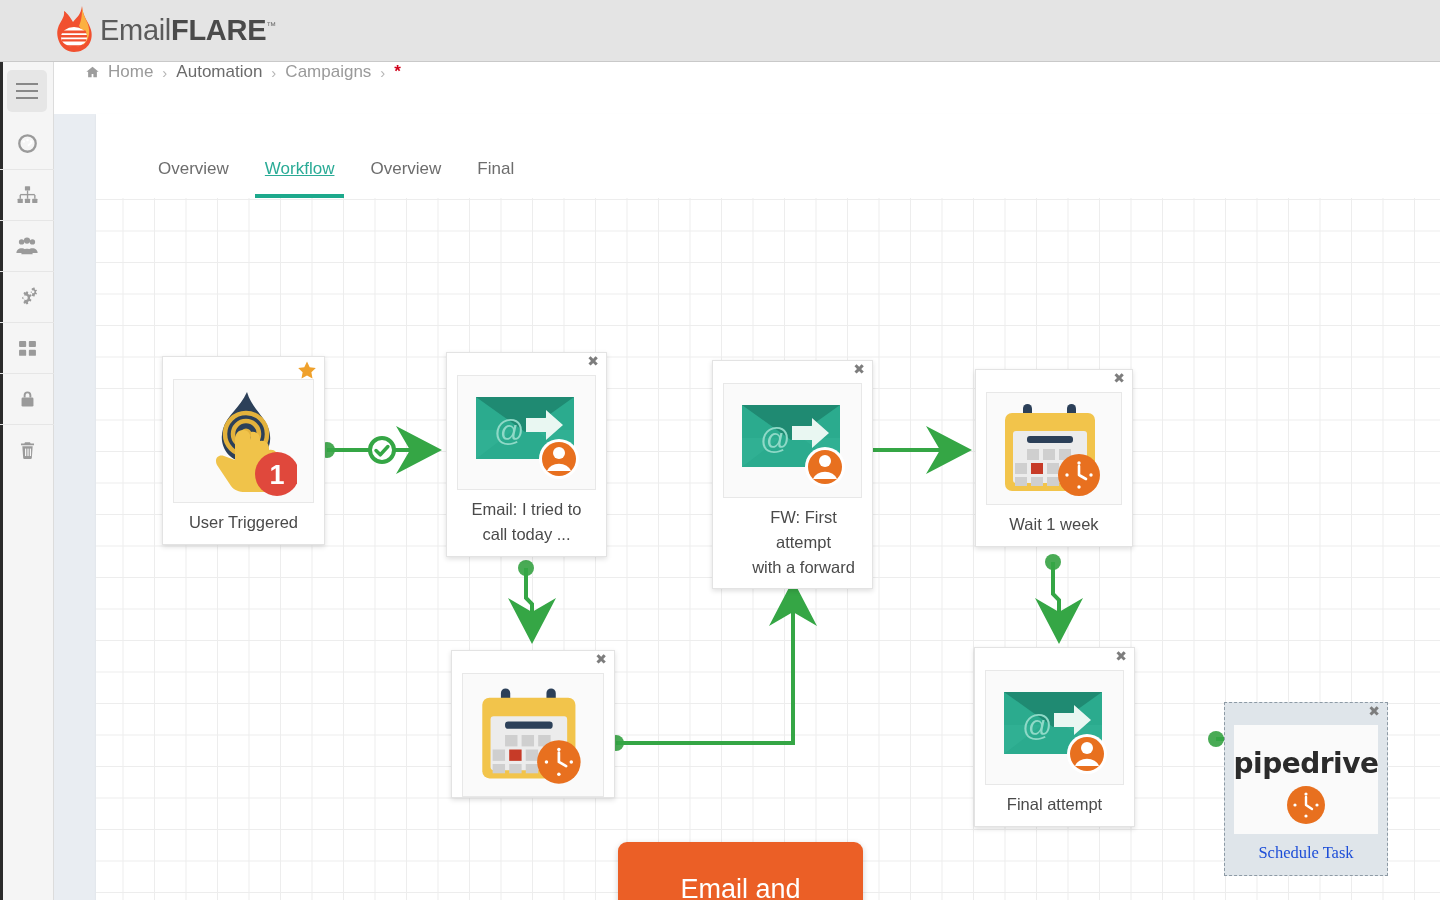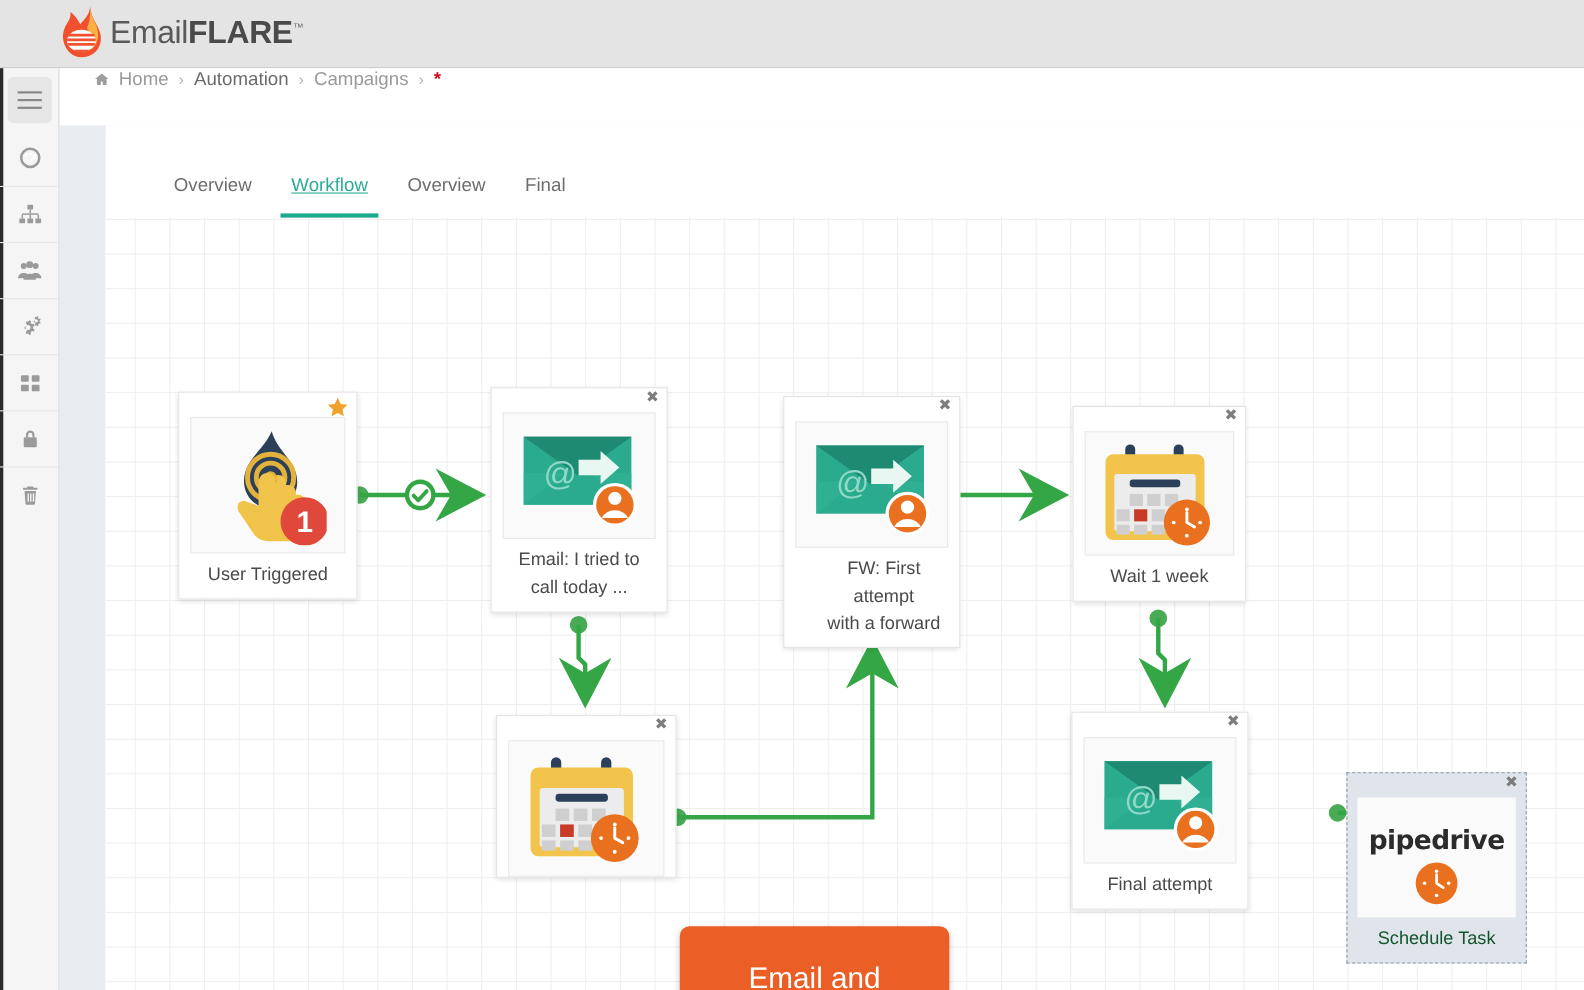--- a/index.html
+++ b/index.html
@@ -145,21 +145,21 @@
     border: 1px solid #e8e8e8;
     display: flex; align-items: center; justify-content: center;
   }
   .node.ghost .node-art { background: #fafafa; border: none; }
   .node-label {
     text-align: center;
     font-size: 16.5px; color: #4a4a4a;
     line-height: 1.5;
     padding: 7px 6px 9px;
   }
-  .node.ghost .node-label { color: #14532d; }
+  .node.ghost .node-label { color: #1d4ed8; font-family: Liberation Serif, serif; }
 
   
   #callout {
     position: absolute;
     left: 522px; top: 644px;
     width: 245px; height: 163px;
     background: #eb5f26;
     border-radius: 9px;
     box-shadow: 0 2px 6px rgba(0,0,0,.18);
     color: #ffffff;
@@ -474,21 +474,21 @@
         </svg>
       </div>
       <div class="node-label">Final attempt</div>
     </div>
 
     <div class="node ghost" style="left:1128px; top:504px; width:164px;">
       <div class="node-bar">
         <span class="node-close">✖</span>
       </div>
       <div class="node-art" style="height:109px; flex-direction:column; margin:0 9px;">
-        <div style="font-family:'DejaVu Sans',sans-serif;font-size:24px;font-weight:700;color:#2b2b2b;letter-spacing:-0.5px;margin-top:14px;">pipedrive</div>
+        <div style="font-family:'DejaVu Sans',sans-serif;font-size:28px;font-weight:700;color:#2b2b2b;letter-spacing:-0.5px;margin-top:14px;">pipedrive</div>
         <svg width="42" height="42" viewBox="0 0 42 42" style="margin-top:4px;">
           <circle cx="21" cy="21" r="19" fill="#e8701f"></circle>
           <circle cx="21" cy="10" r="1.6" fill="#fff"></circle>
             <circle cx="32" cy="21" r="1.6" fill="#fff"></circle>
           <circle cx="21" cy="32" r="1.6" fill="#fff"></circle>
             <circle cx="10" cy="21" r="1.6" fill="#fff"></circle>
           <path d="M21 21 L21 13 M21 21 L27 25" stroke="#fff" stroke-width="2.4" stroke-linecap="round"></path>
         </svg>
       </div>
       <div class="node-label">Schedule Task</div>

